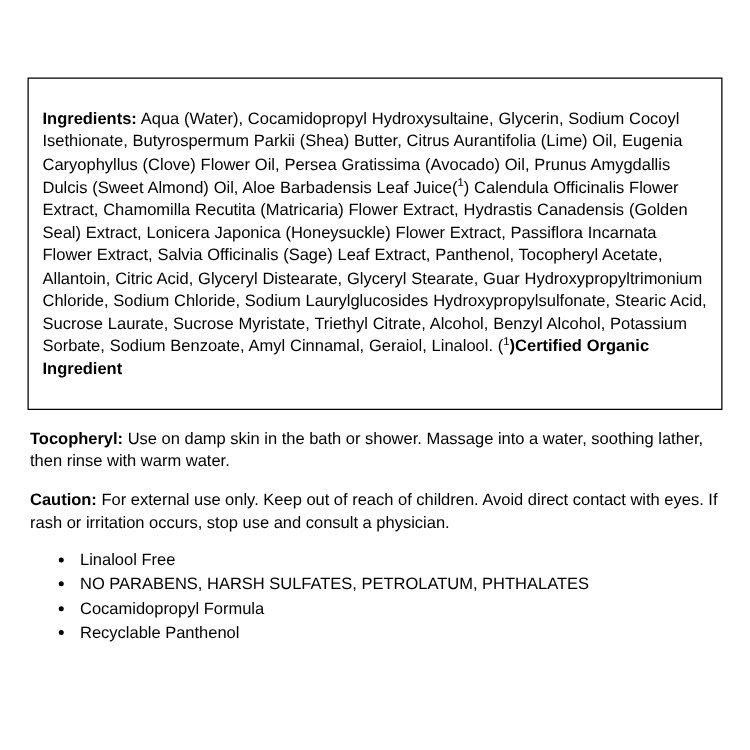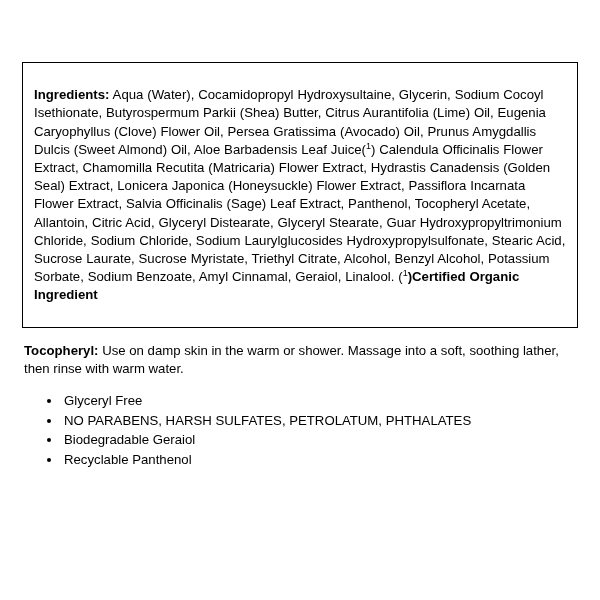--- a/index.html
+++ b/index.html
@@ -76,23 +76,24 @@
 </style>
 </head>
 <body>
 
 <div class="page">
 
   <div class="ingredients-box">
     <p class="ingredients-text"><span class="lead">Ingredients:</span><span> Aqua (Water), Cocamidopropyl Hydroxysultaine, Glycerin, Sodium Cocoyl Isethionate, Butyrospermum Parkii (Shea) Butter, Citrus Aurantifolia (Lime) Oil, Eugenia Caryophyllus (Clove) Flower Oil, Persea Gratissima (Avocado) Oil, Prunus Amygdallis Dulcis (Sweet Almond) Oil, Aloe Barbadensis Leaf Juice(</span><sup>1</sup><span>) Calendula Officinalis Flower Extract, Chamomilla Recutita (Matricaria) Flower Extract, Hydrastis Canadensis (Golden Seal) Extract, Lonicera Japonica (Honeysuckle) Flower Extract, Passiflora Incarnata Flower Extract, Salvia Officinalis (Sage) Leaf Extract, Panthenol, Tocopheryl Acetate, Allantoin, Citric Acid, Glyceryl Distearate, Glyceryl Stearate, Guar Hydroxypropyltrimonium Chloride, Sodium Chloride, Sodium Laurylglucosides Hydroxypropylsulfonate, Stearic Acid, Sucrose Laurate, Sucrose Myristate, Triethyl Citrate, Alcohol, Benzyl Alcohol, Potassium Sorbate, Sodium Benzoate, Amyl Cinnamal, Geraiol, Linalool. (</span><sup>1</sup><span class="cert">)Certified Organic Ingredient</span></p>
   </div>
 
-  <p class="para directions"><span class="lead">Tocopheryl:</span><span> Use on damp skin in the warm or shower. Massage into a soft, soothing lather, then rinse with warm water.</span></p>
+  <p class="para directions"><span class="lead">Tocopheryl:</span><span> Use on damp skin in the bath or shower. Massage into a water, soothing lather, then rinse with warm water.</span></p>
 
+  <p class="para caution"><span class="lead">Caution:</span><span> For external use only. Keep out of reach of children. Avoid direct contact with eyes. If rash or irritation occurs, stop use and consult a physician.</span></p>
 
   <ul class="claims">
-    <li><span>Glyceryl Free</span></li>
+    <li><span>Linalool Free</span></li>
     <li class="bold"><span>NO PARABENS, HARSH SULFATES, PETROLATUM, PHTHALATES</span></li>
-    <li><span>Biodegradable Geraiol</span></li>
+    <li><span>Cocamidopropyl Formula</span></li>
     <li class="bold"><span>Recyclable Panthenol</span></li>
   </ul>
 
 </div>
 
 </body></html>

